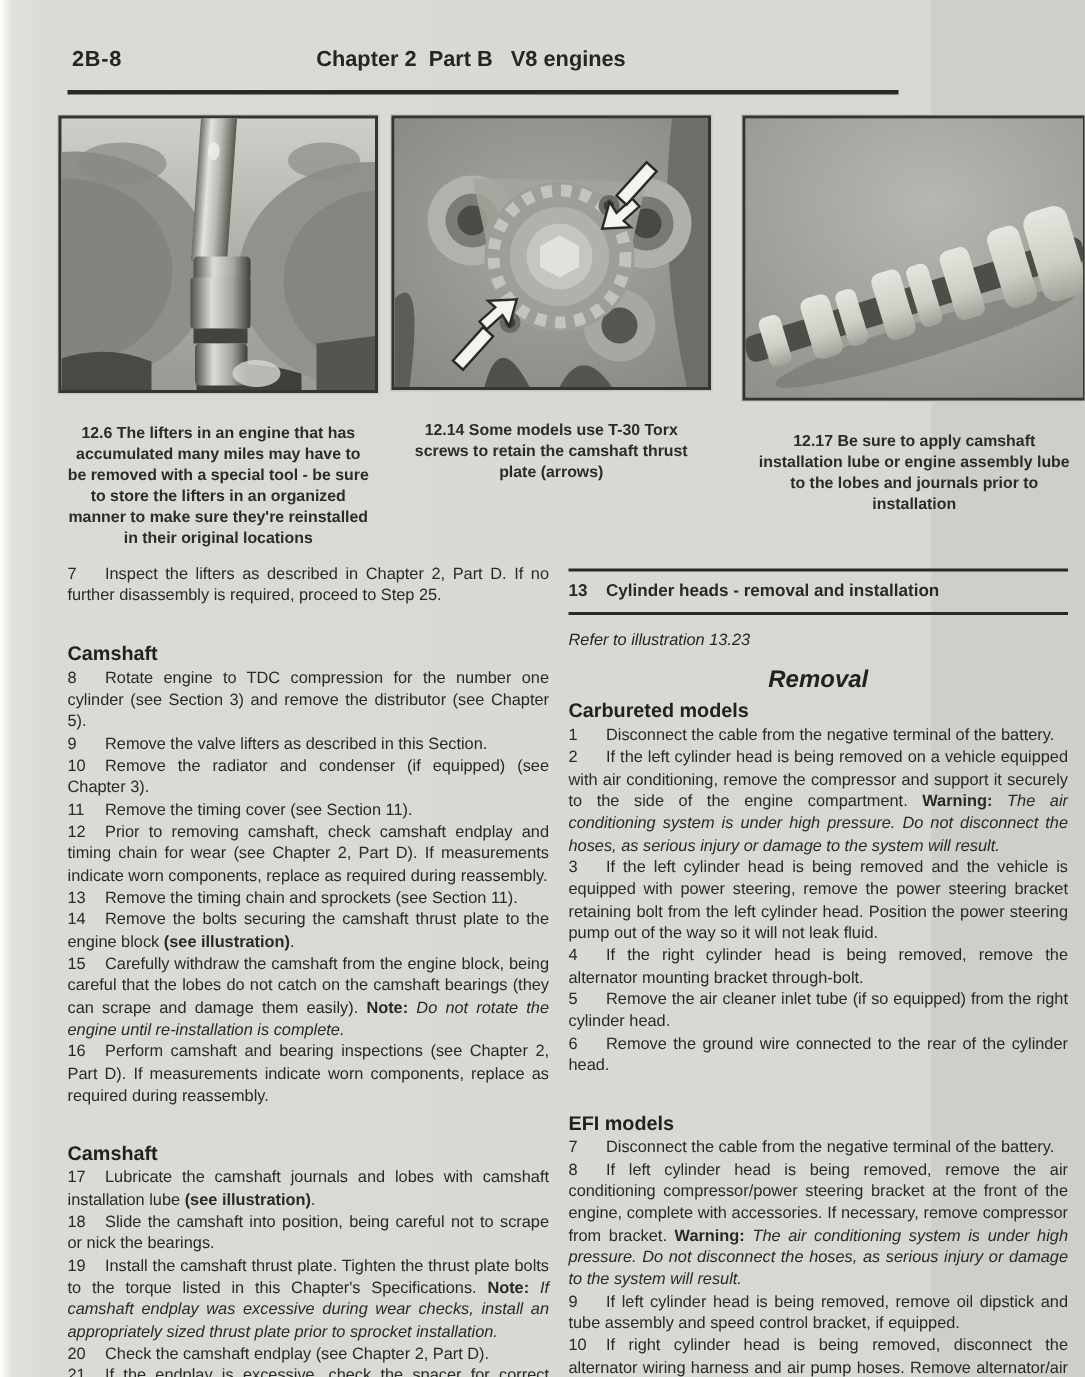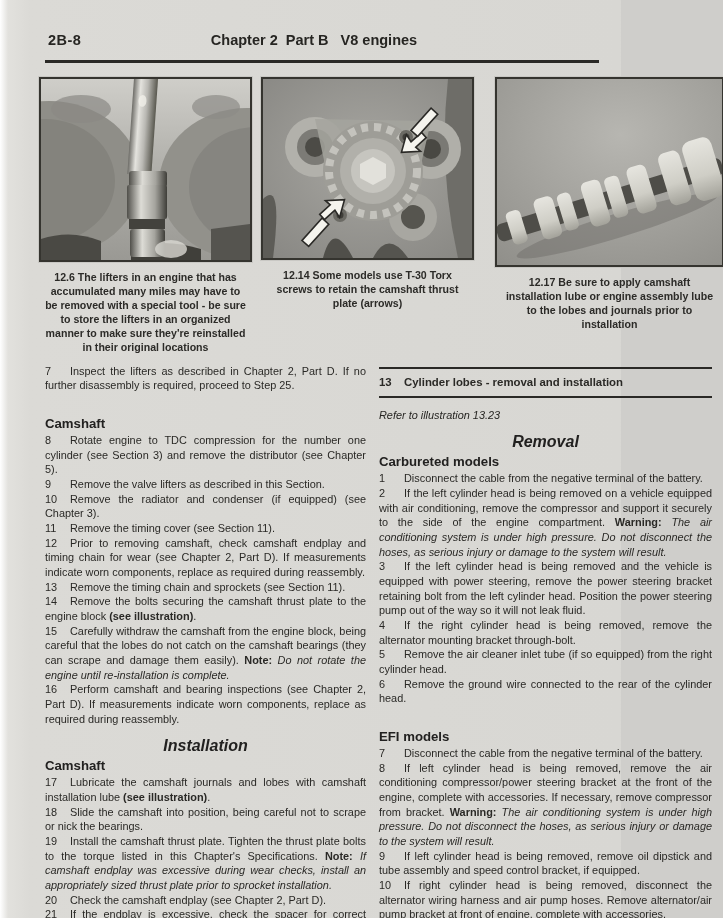--- a/index.html
+++ b/index.html
@@ -19,21 +19,21 @@
   .pagenum{position:absolute;left:3px;top:2px;font-size:14.5px;font-weight:bold;letter-spacing:.5px;}
   .htitle{position:absolute;left:0;right:20px;top:2px;text-align:center;font-size:14.5px;font-weight:bold;}
   .hrule{height:3px;background:#2a2926;margin-right:4px;}
   
   .photorow{display:flex;gap:9px;margin:14px 0 0 -6px;}
   .fig{display:flex;flex-direction:column;}
   .photo{border:2px solid #35342f;background:#a8a7a2;box-shadow:0 0 0 1px #c9c8c4;}
   .photo svg{display:block;}
   .caption{
     font-size:10.6px;font-weight:bold;text-align:center;line-height:1.32;
-    margin-top:9px;padding:0 6px;color:#2c2b28;
+    margin-top:21px;padding:0 6px;color:#2c2b28;
   }
   
   .cols{display:flex;gap:13px;margin-top:9px;}
   .col-left{width:321px;flex:none;}
   .col-right{width:333px;flex:none;}
   .step{margin:0;font-size:10.9px;line-height:1.345;text-align:justify;color:#2a2926;}
   .step .num{display:inline-block;width:25px;font-size:10.9px;}
   .b{font-weight:bold;}
   .i{font-style:italic;}
   .h-major{font-size:16px;font-weight:bold;font-style:italic;margin:11px 0 3px 0;color:#222120;text-align:center;}
@@ -192,31 +192,30 @@
           <div class="h-topic">Camshaft</div>
           <p class="step"><span class="num">8</span><span>Rotate engine to TDC compression for the number one cylinder (see Section 3) and remove the distributor (see Chapter 5).</span></p>
           <p class="step"><span class="num">9</span><span>Remove the valve lifters as described in this Section.</span></p>
           <p class="step"><span class="num">10</span><span>Remove the radiator and condenser (if equipped) (see Chapter 3).</span></p>
           <p class="step"><span class="num">11</span><span>Remove the timing cover (see Section 11).</span></p>
           <p class="step"><span class="num">12</span><span>Prior to removing camshaft, check camshaft endplay and timing chain for wear (see Chapter 2, Part D). If measurements indicate worn components, replace as required during reassembly.</span></p>
           <p class="step"><span class="num">13</span><span>Remove the timing chain and sprockets (see Section 11).</span></p>
           <p class="step"><span class="num">14</span><span>Remove the bolts securing the camshaft thrust plate to the engine block </span><span class="b">(see illustration)</span><span>.</span></p>
           <p class="step"><span class="num">15</span><span>Carefully withdraw the camshaft from the engine block, being careful that the lobes do not catch on the camshaft bearings (they can scrape and damage them easily). </span><span class="b">Note: </span><span class="i">Do not rotate the engine until re-installation is complete.</span></p>
           <p class="step"><span class="num">16</span><span>Perform camshaft and bearing inspections (see Chapter 2, Part D). If measurements indicate worn components, replace as required during reassembly.</span></p>
-          <div class="h-major">Installation</div>
           <div class="h-topic">Camshaft</div>
           <p class="step"><span class="num">17</span><span>Lubricate the camshaft journals and lobes with camshaft installation lube </span><span class="b">(see illustration)</span><span>.</span></p>
           <p class="step"><span class="num">18</span><span>Slide the camshaft into position, being careful not to scrape or nick the bearings.</span></p>
           <p class="step"><span class="num">19</span><span>Install the camshaft thrust plate. Tighten the thrust plate bolts to the torque listed in this Chapter's Specifications. </span><span class="b">Note: </span><span class="i">If camshaft endplay was excessive during wear checks, install an appropriately sized thrust plate prior to sprocket installation.</span></p>
           <p class="step"><span class="num">20</span><span>Check the camshaft endplay (see Chapter 2, Part D).</span></p>
           <p class="step"><span class="num">21</span><span>If the endplay is excessive, check the spacer for correct installation before it is removed. If the spacer is installed correctly, replace the thrust plate. Notice that the thrust plate has a groove on it; it should face in on all engines.</span></p>
         </div>
       <div class="col-right">
         <div class="banner">
-          <span class="bnum">13</span><span>Cylinder lobes - removal and installation</span>
+          <span class="bnum">13</span><span>Cylinder heads - removal and installation</span>
         </div>
         <div id="right-col-blocks">
             <p class="refline"><span class="i">Refer to illustration 13.23</span></p>
             <div class="h-major">Removal</div>
             <div class="h-topic">Carbureted models</div>
             <p class="step"><span class="num">1</span><span>Disconnect the cable from the negative terminal of the battery.</span></p>
             <p class="step"><span class="num">2</span><span>If the left cylinder head is being removed on a vehicle equipped with air conditioning, remove the compressor and support it securely to the side of the engine compartment. </span><span class="b">Warning: </span><span class="i">The air conditioning system is under high pressure. Do not disconnect the hoses, as serious injury or damage to the system will result.</span></p>
             <p class="step"><span class="num">3</span><span>If the left cylinder head is being removed and the vehicle is equipped with power steering, remove the power steering bracket retaining bolt from the left cylinder head. Position the power steering pump out of the way so it will not leak fluid.</span></p>
             <p class="step"><span class="num">4</span><span>If the right cylinder head is being removed, remove the alternator mounting bracket through-bolt.</span></p>
             <p class="step"><span class="num">5</span><span>Remove the air cleaner inlet tube (if so equipped) from the right cylinder head.</span></p>

